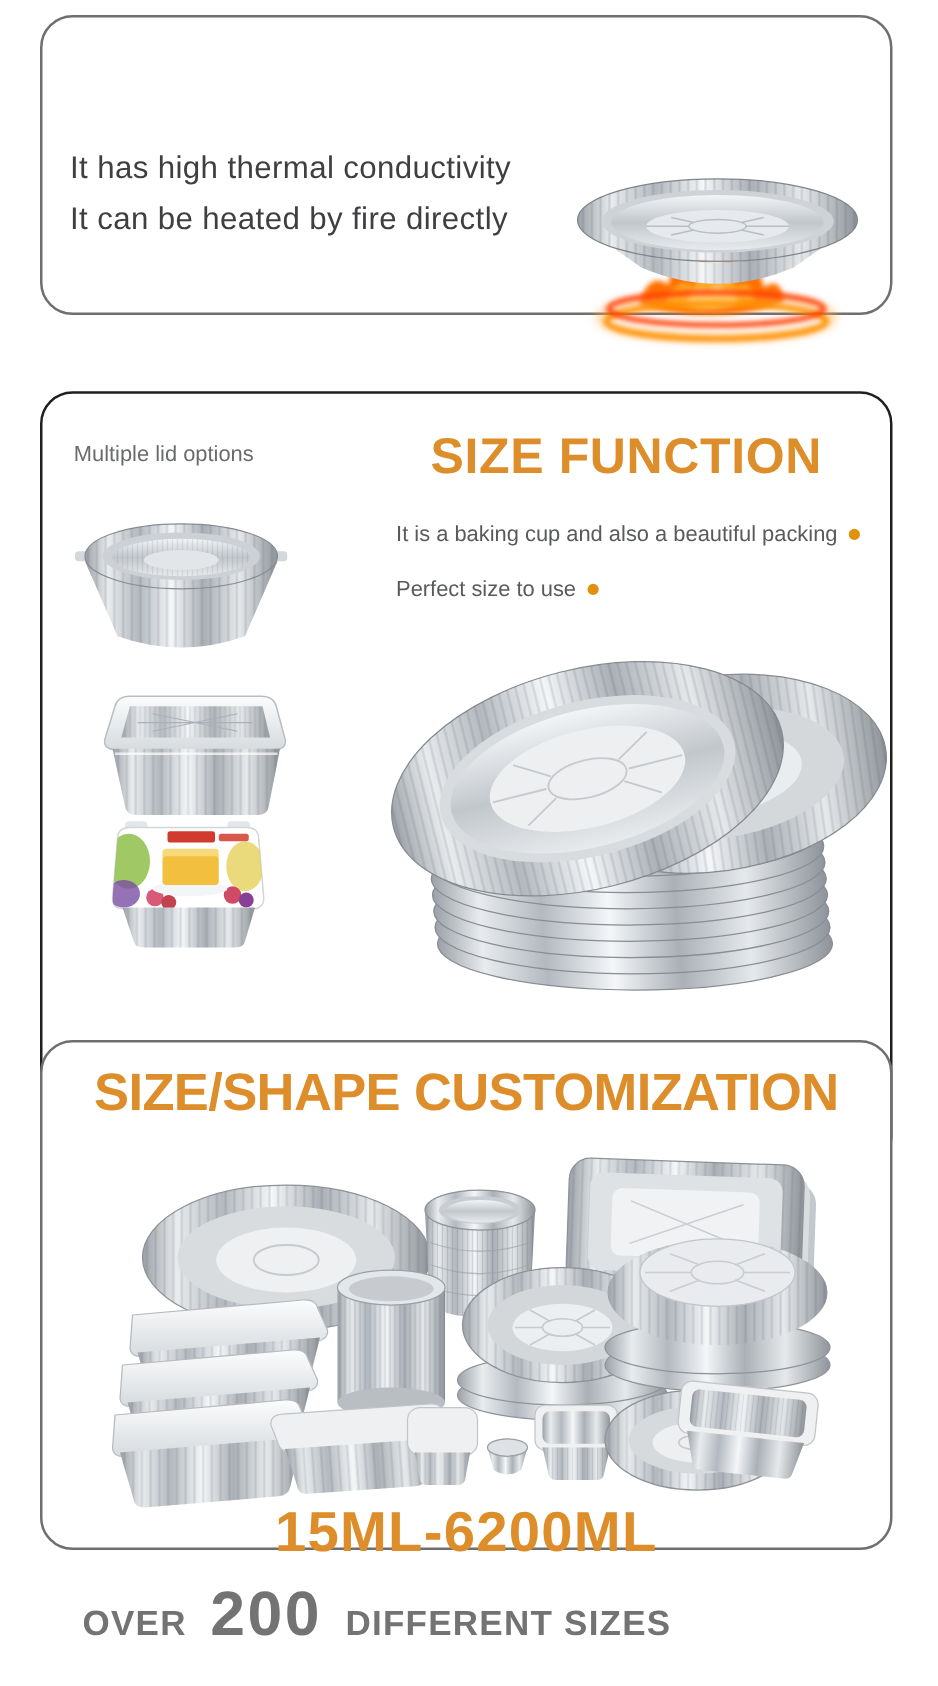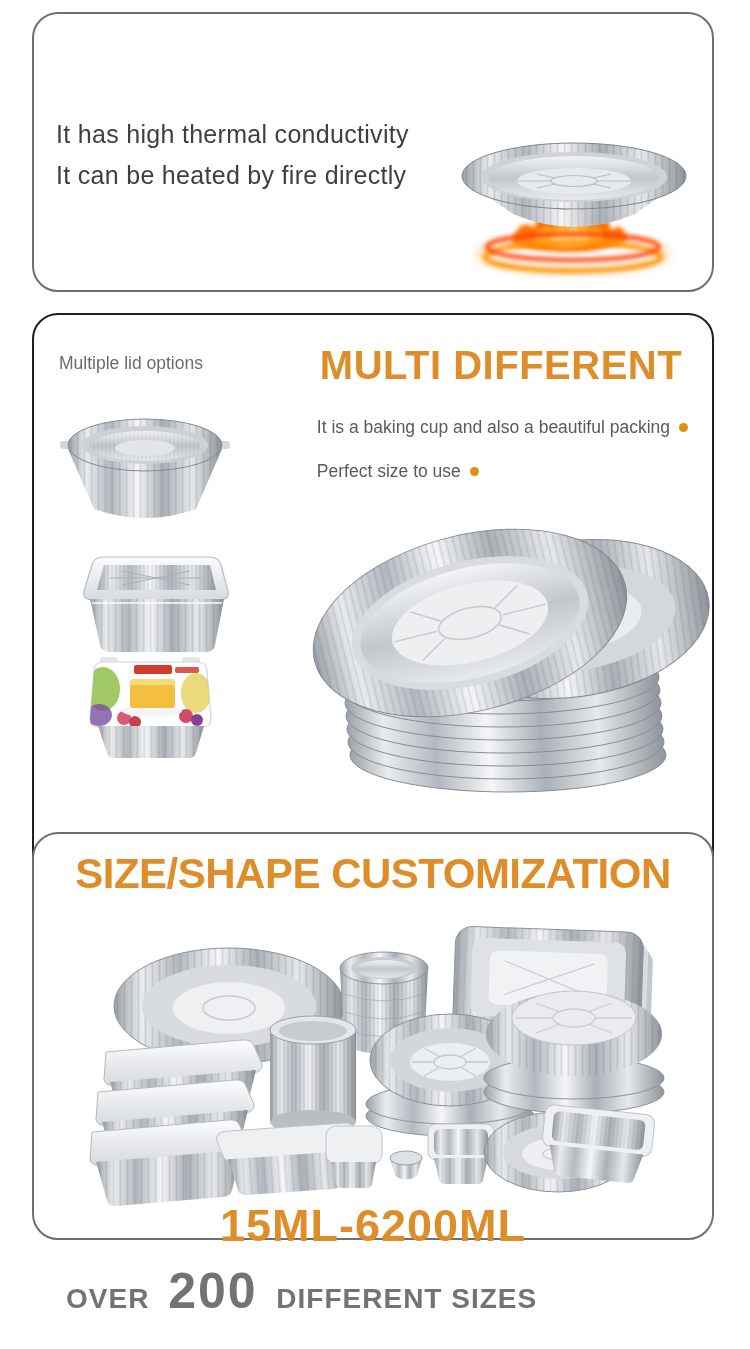--- a/index.html
+++ b/index.html
@@ -4,21 +4,21 @@
 <style>
   html,body{margin:0;padding:0;}
   body{
     width:750px;height:1349px;position:relative;background:#ffffff;
     font-family:"Liberation Sans",sans-serif;overflow:hidden;
   }
   .card{
     position:absolute;left:32px;width:682px;background:#ffffff;
     border:2px solid #6f6f6f;border-radius:26px;box-sizing:border-box;
   }
-  #card-thermal{top:12px;height:280px;}
+  #card-thermal{top:12px;height:240px;}
   #card-multi{top:313px;height:623px;border-color:#1f1f1f;}
   #card-size{top:832px;height:408px;}
 
   .thermal-text{
     position:absolute;left:22px;top:100px;font-size:25px;line-height:41px;
     color:#3f3f41;letter-spacing:.3px;font-weight:500;
   }
   .fire-art{position:absolute;left:415px;top:112px;}
 
   .lid-label{position:absolute;left:25px;top:38px;font-size:17.5px;color:#6a6b6d;}
@@ -120,21 +120,21 @@
         <g stroke="#b9bec3" fill="none" stroke-width="1.2">
           <ellipse cx="125" cy="55" rx="23" ry="5.5"></ellipse>
           <path d="M68 55 H102 M148 55 H182 M88 48 L106 52 M162 48 L144 52 M88 62 L106 58 M162 62 L144 58"></path>
         </g>
       </g>
     </svg>
   </section>
 
   <section class="card" id="card-multi">
     <div class="lid-label">Multiple lid options</div>
-    <h2 class="multi-title">MULTI DIFFERENT</h2>
+    <h2 class="multi-title">SIZE FUNCTION</h2>
     <ul class="benefits">
       <li>
         <span>It is a baking cup and also a beautiful packing</span>
         <span class="bullet-dot"></span>
       </li>
       <li>
         <span>Perfect size to use</span>
         <span class="bullet-dot"></span>
       </li>
     </ul>

